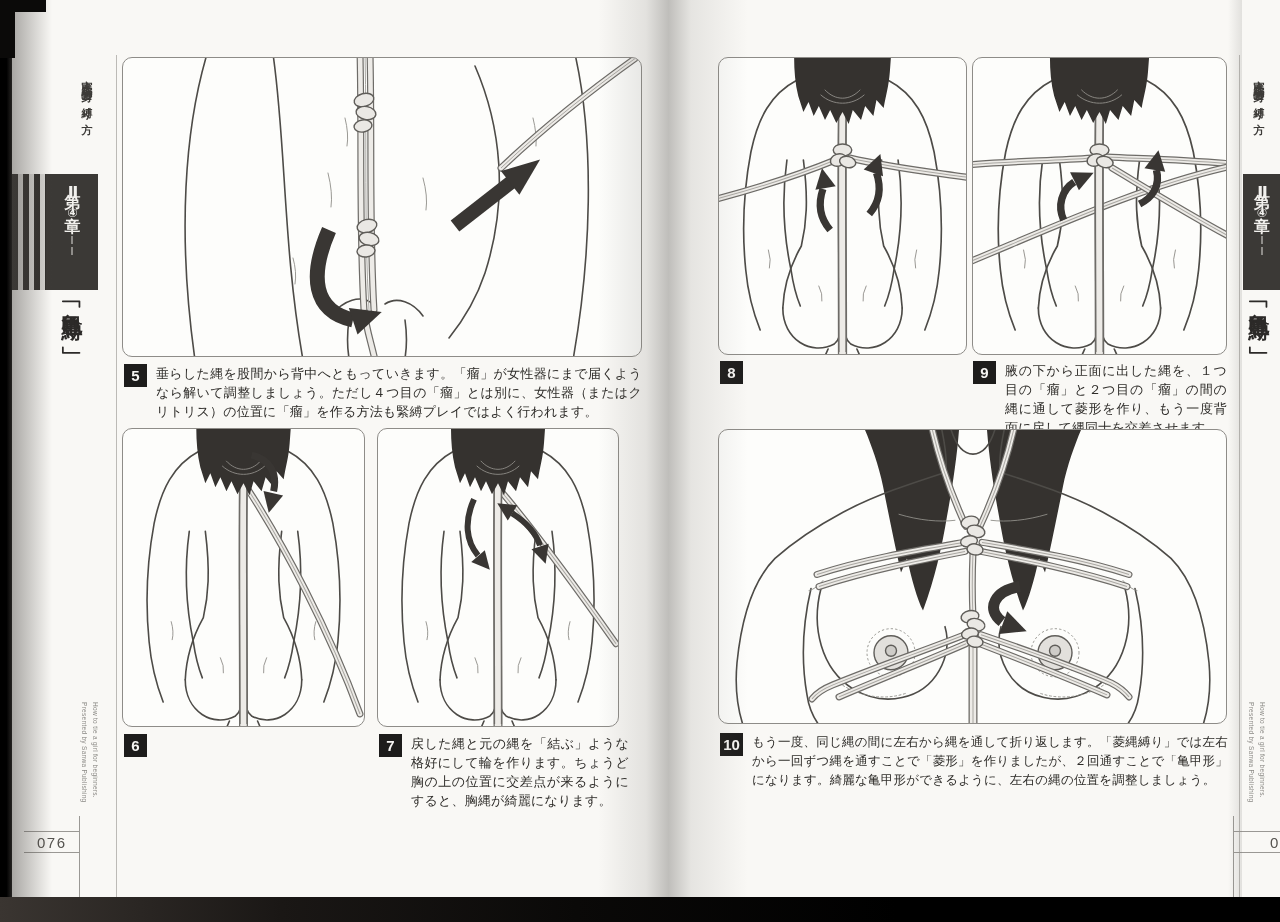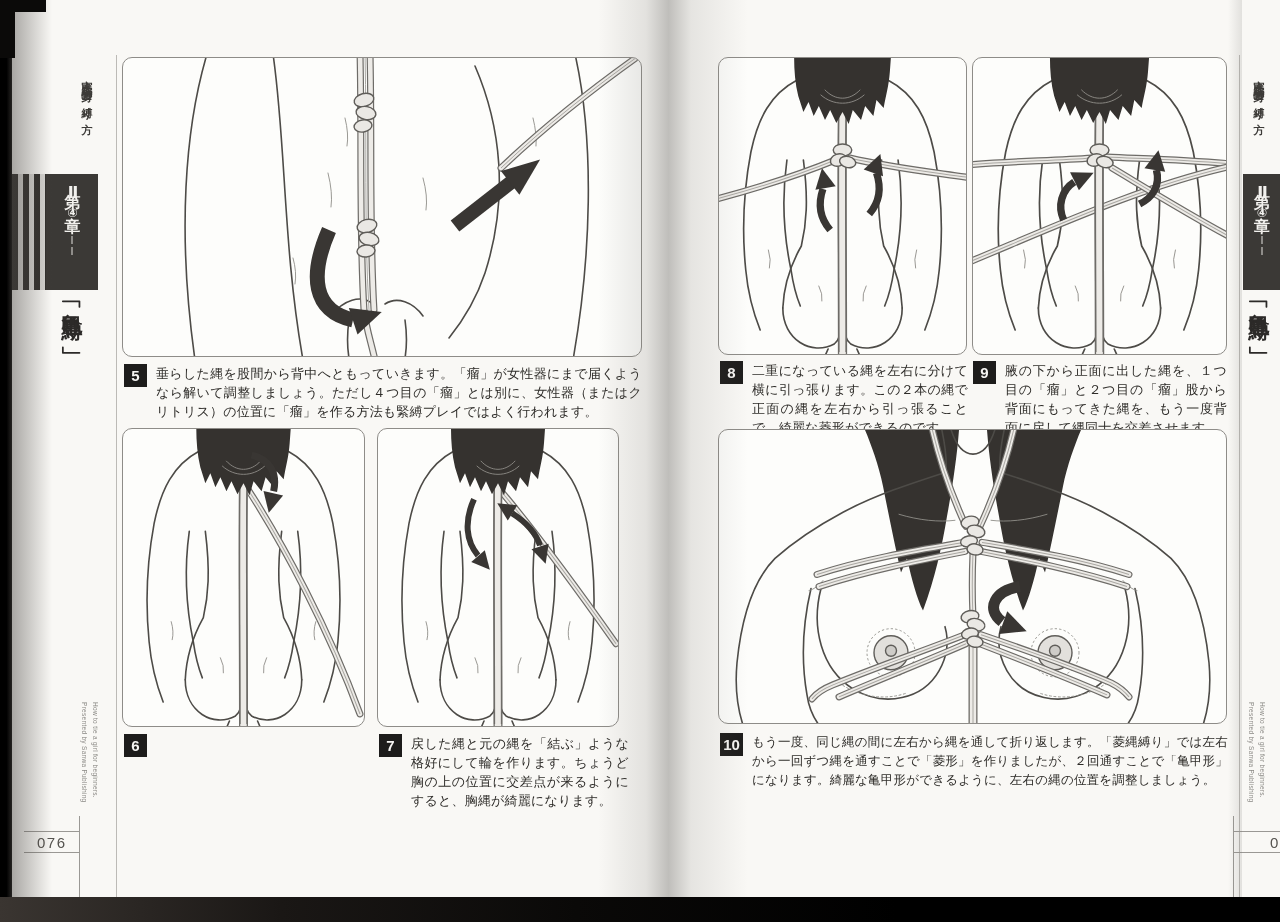--- a/index.html
+++ b/index.html
@@ -347,25 +347,24 @@
         <path class="as" style="stroke-width:7" d="M158,146 C170,140 178,128 174,112"></path>
         <g class="arr" transform="translate(173,109) rotate(-80)">
             <polygon points="-3,-10 17,0 -3,10"></polygon>
           </g>
       </g>
     </svg>
   </div>
 
   <div class="caption" style="left:720px; top:361px; width:248px;">
     <div class="badge">8</div>
-    <div class="cap-text">二重になっている縄を左右に分けて横に引っ張ります。この２本の縄で正面の縄を左右から引っ張ることで、綺麗な菱形ができるのです。</div>
   </div>
   <div class="caption" style="left:973px; top:361px; width:254px;">
     <div class="badge">9</div>
-    <div class="cap-text">腋の下から正面に出した縄を、１つ目の「瘤」と２つ目の「瘤」股から背面にもってきた縄を、もう一度背面に戻して縄同士を交差させます。</div>
+    <div class="cap-text">腋の下から正面に出した縄を、１つ目の「瘤」と２つ目の「瘤」の間の縄に通して菱形を作り、もう一度背面に戻して縄同士を交差させます。</div>
   </div>
 
   <div class="panel" style="left:718px; top:429px; width:507px; height:293px;">
     <svg viewBox="0 0 507 292" preserveAspectRatio="none">
       <g>
         <path class="hair" d="M146,0 L240,0 C238,26 234,54 228,86 C223,116 216,148 204,180 C198,168 193,150 188,128 L182,142 C176,116 170,86 164,56 C160,36 152,14 146,0 Z"></path>
         <path class="hair" d="M362,0 L268,0 C270,26 274,54 280,86 C285,116 292,148 304,180 C310,168 315,150 320,128 L326,142 C332,116 338,86 344,56 C348,36 356,14 362,0 Z"></path>
       </g>
       <g>
         <path class="bl" d="M231,-4 C236,14 244,24 254,24 C264,24 272,14 277,-4"></path>

